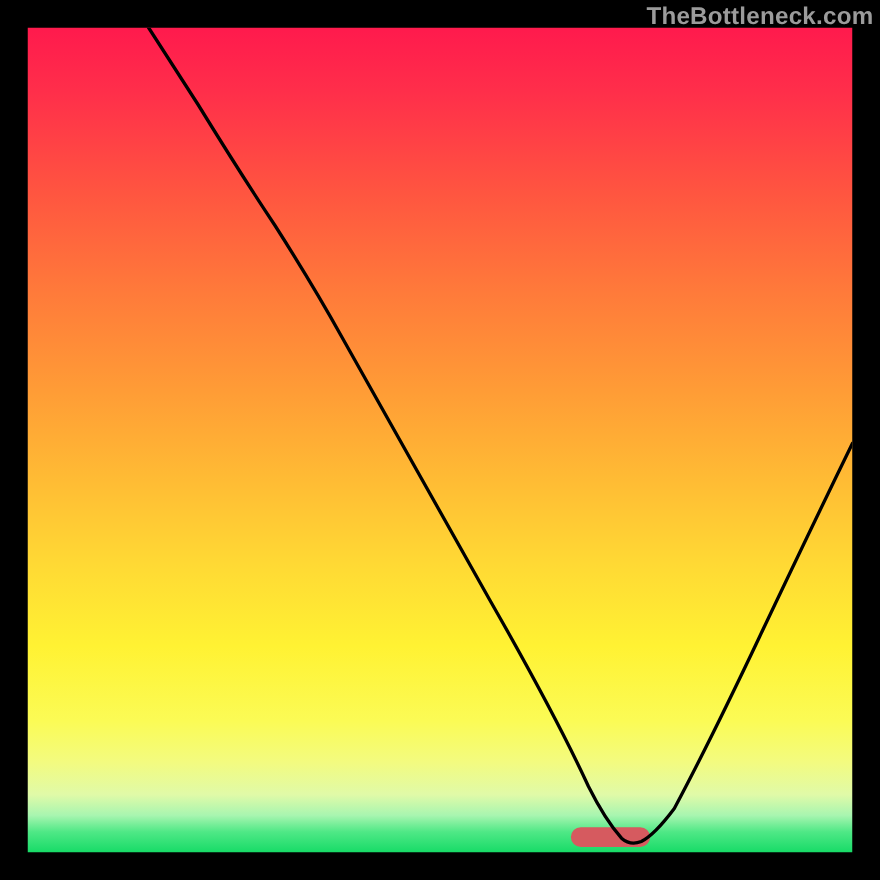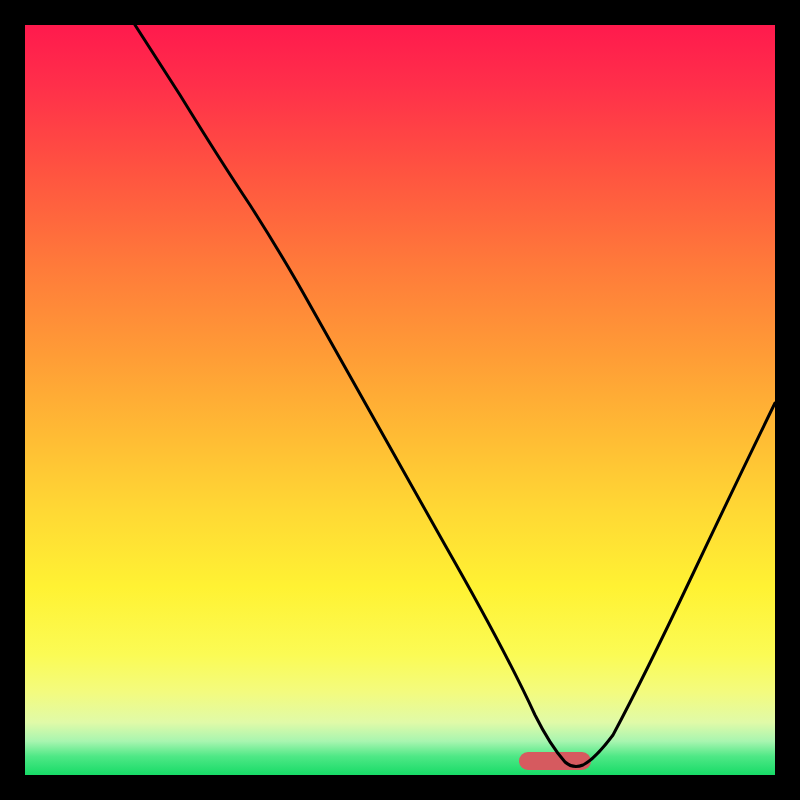--- a/index.html
+++ b/index.html
@@ -74,13 +74,14 @@
 <body>
 
 <div class="frame">
   <div class="plot">
     <div class="gradient"></div>
     <div class="marker" id="marker" style="left: 494px; top: 727px; width: 72px; height: 18px; border-radius: 9px;"></div>
     <svg class="curve" viewBox="0 0 750 750" preserveAspectRatio="none">
       <path id="curvePath" d="M 110 0 L 155 70 Q 195 135 225 180 Q 260 235 285 280 L 420 520 Q 480 625 510 690 Q 525 720 540 737 Q 548 744 558 740 Q 570 734 588 710 Q 620 650 665 555 Q 710 460 750 378" fill="none" stroke="#000" stroke-width="3" stroke-linejoin="round" stroke-linecap="round"></path>
     </svg>
   </div>
+  <div class="watermark">TheBottleneck.com</div>
 </div>
 
 </body></html>

